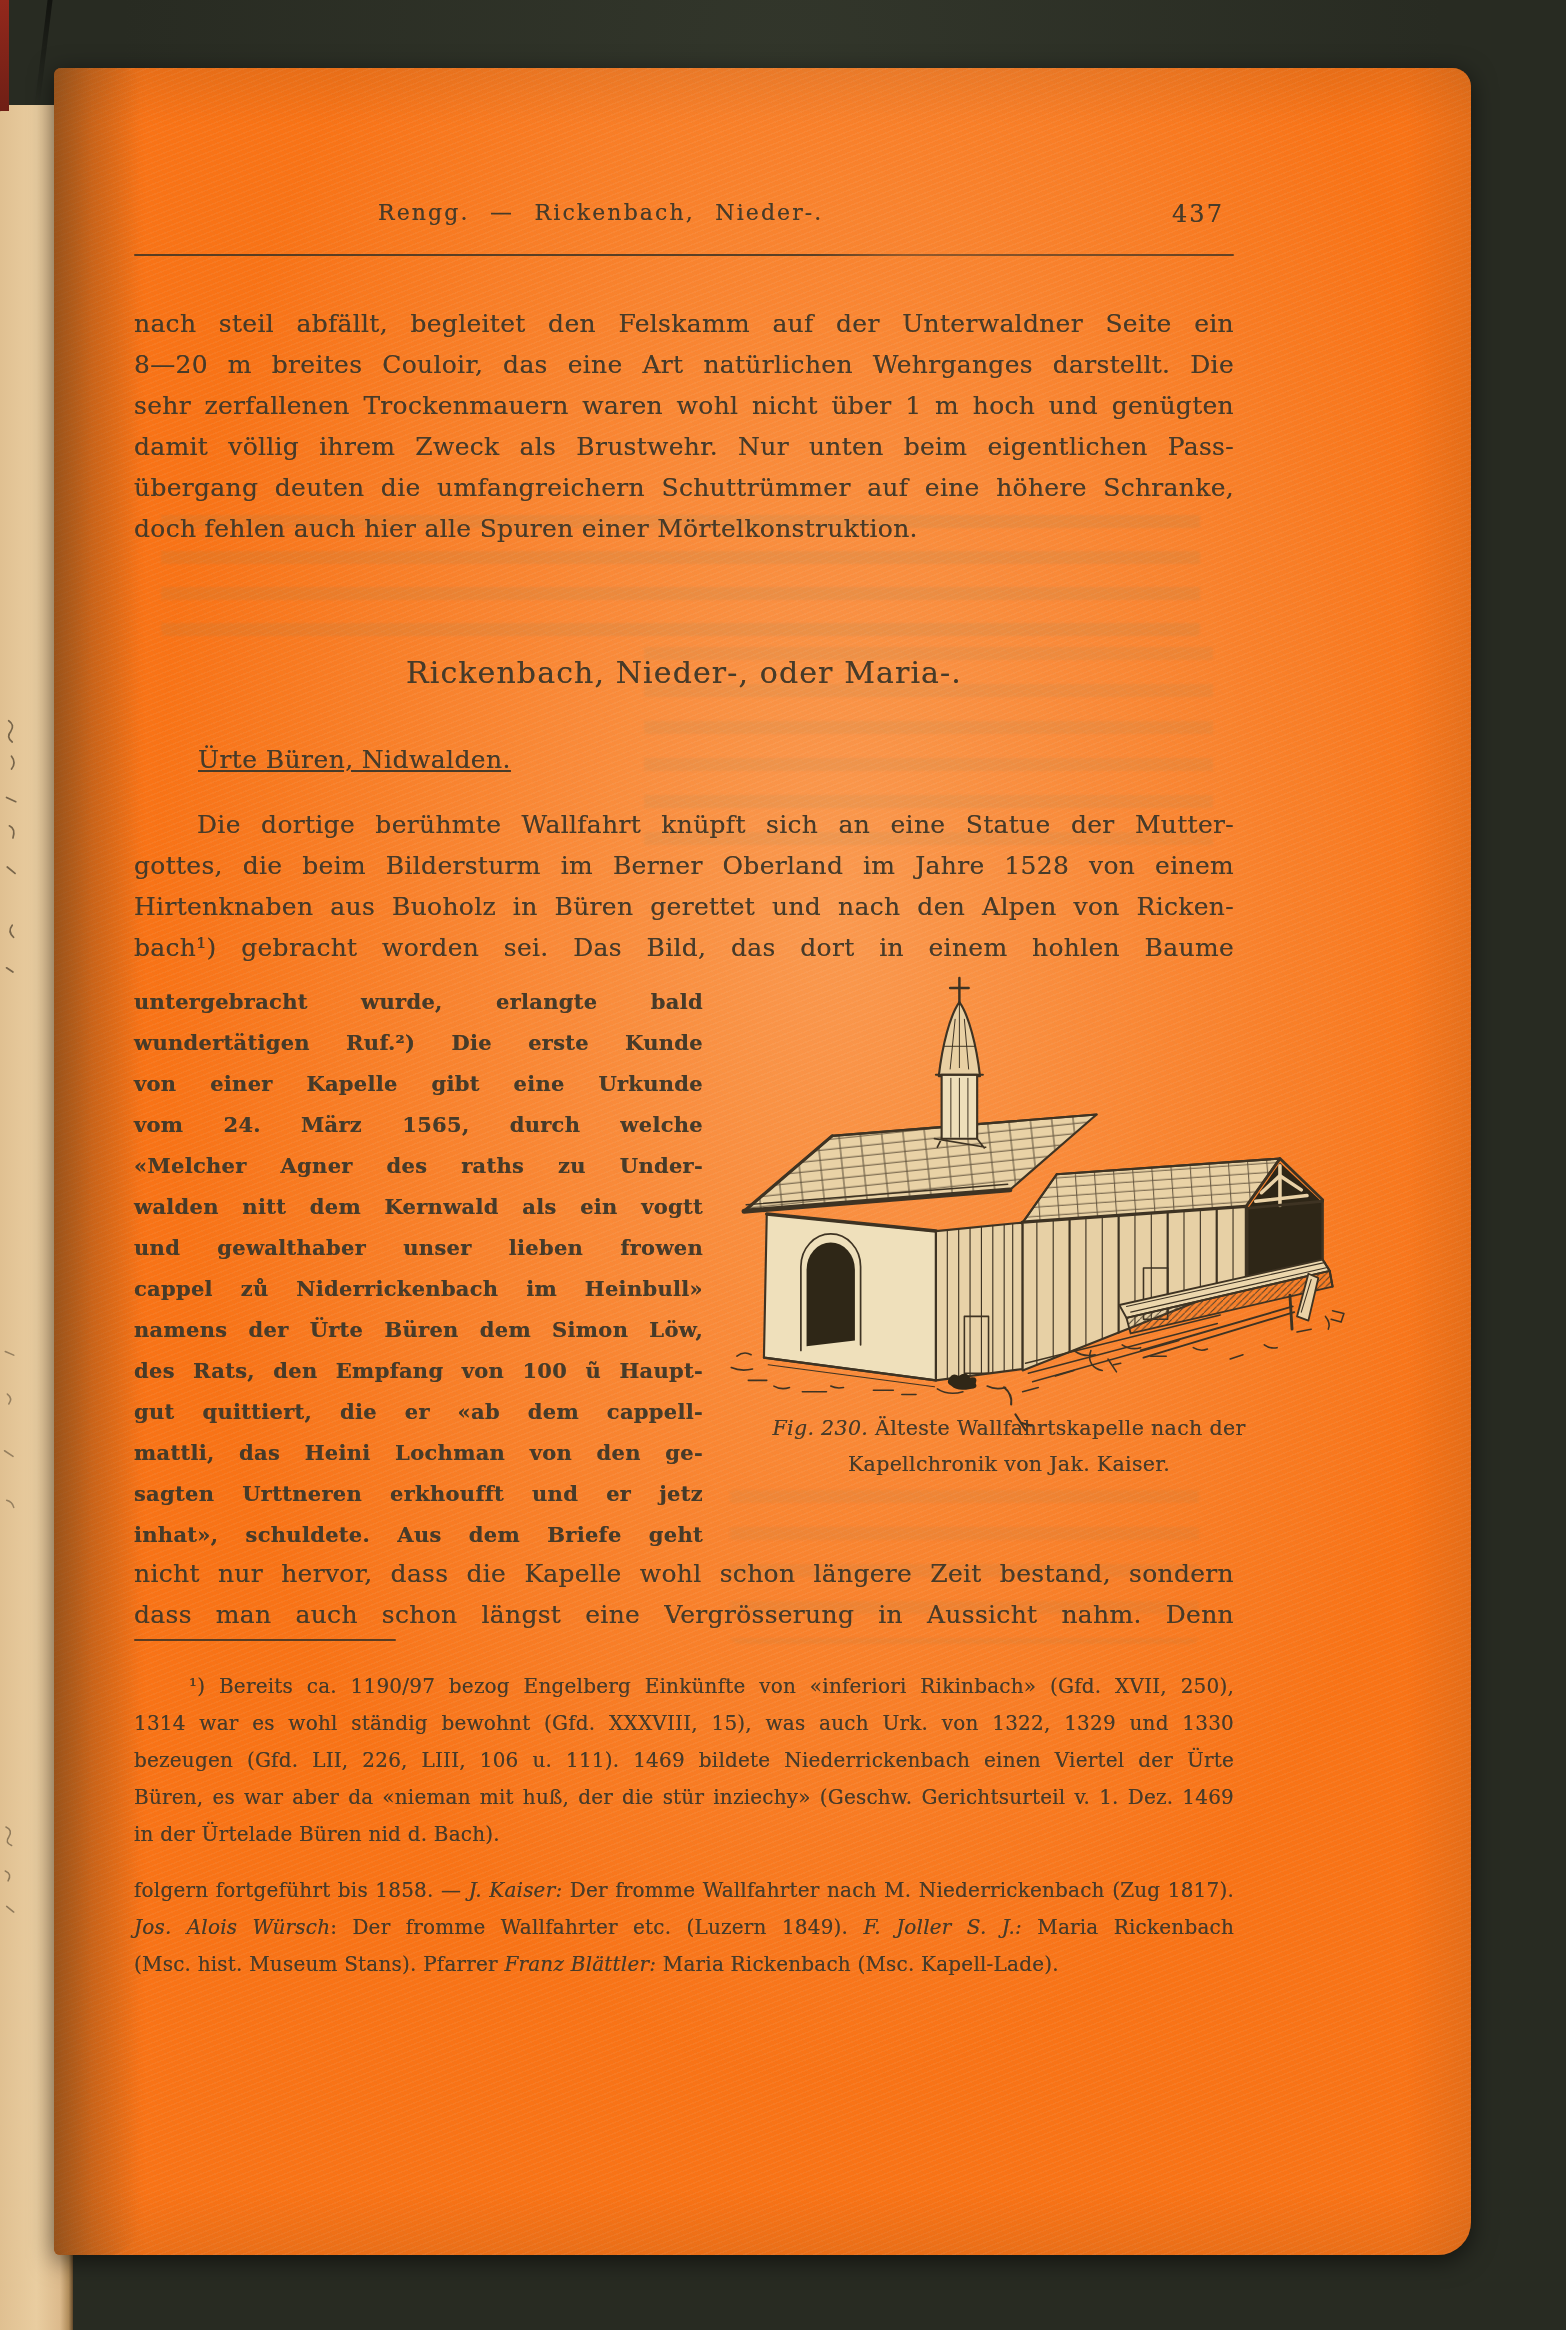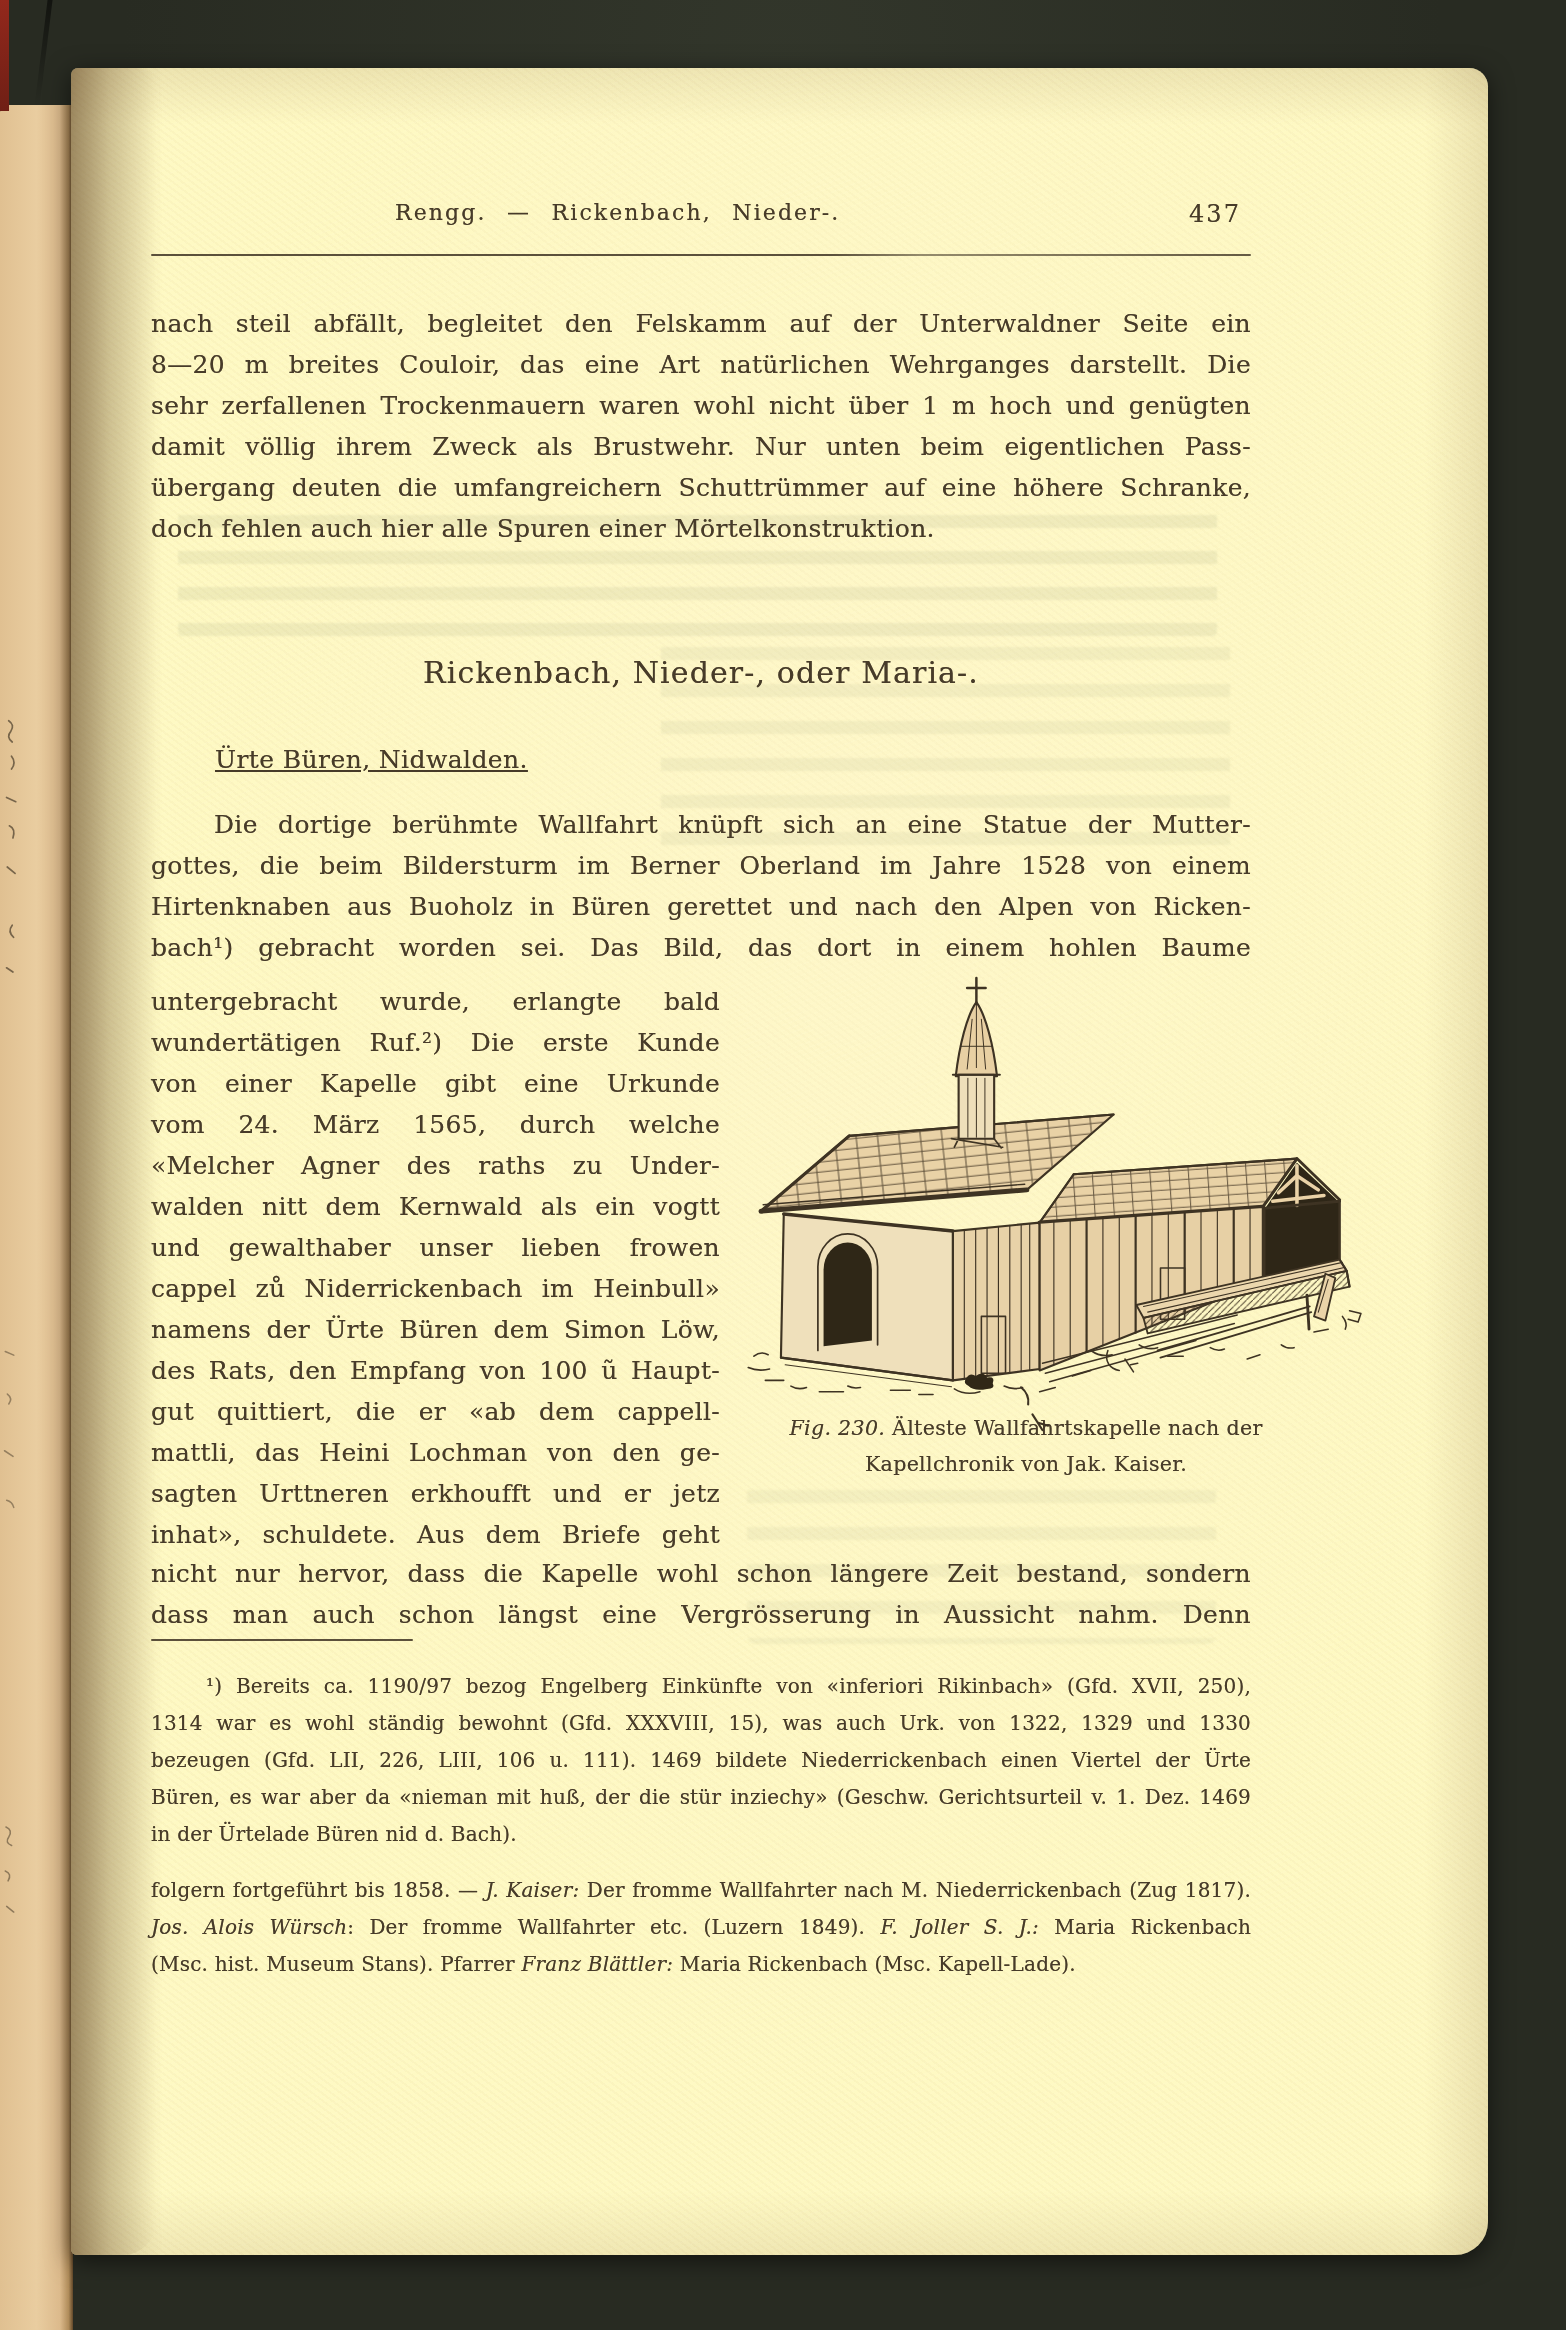--- a/index.html
+++ b/index.html
@@ -12,22 +12,22 @@
   }
   
   .red-edge{position:absolute;left:0;top:0;width:9.2px;height:111px;
     background:linear-gradient(to bottom,#93281c,#6f1f15);z-index:4;}
   .cover-fold{position:absolute;left:41px;top:0;width:5px;height:107px;
     background:linear-gradient(to bottom,rgba(0,0,0,0.55),rgba(0,0,0,0));
     transform:skewX(-7deg);z-index:2;}
   .prev-sliver{position:absolute;left:0;top:105px;width:73px;height:2225px;z-index:1;
     border-radius:7.1px 0 0 0;
     background:linear-gradient(to right,#e0c091 0%,#e9cda0 50%,#dcba8c 82%,#b08c5a 94%,#614729 100%);}
-  .page{position:absolute;left:71px;top:68px;width:1417px;height:2187px;z-index:2;
-    background:#fef9c3;
+  .page{position:absolute;left:54px;top:68px;width:1417px;height:2187px;z-index:2;
+    background:#f97316;
     border-radius:7.1px 18.5px 33px 5.7px;
     box-shadow:0 5.7px 24px rgba(0,0,0,0.55);}
   .page::before{content:"";position:absolute;inset:0;border-radius:inherit;pointer-events:none;
     background:
       radial-gradient(ellipse at 55% 38%, rgba(255,243,214,0.30), transparent 62%),
       linear-gradient(to right, rgba(112,76,38,0.30), transparent 92px),
       linear-gradient(to left, rgba(112,76,38,0.14), transparent 64px),
       linear-gradient(to bottom, rgba(112,76,38,0.12), transparent 57px),
       linear-gradient(to top, rgba(112,76,38,0.10), transparent 64px),
       repeating-linear-gradient(37deg, rgba(176,136,88,0.045) 0 2.1px, transparent 2.1px 5.7px),
@@ -38,21 +38,21 @@
   .ghost{position:absolute;filter:blur(1.1px);pointer-events:none;border-radius:8.5px;}
   .g1{left:107px;top:424px;width:1039px;height:147px;
     background:repeating-linear-gradient(to bottom, transparent 0 23px, rgba(126,139,106,0.11) 23px 36px);}
   .g2{left:590px;top:555px;width:569px;height:235px;
     background:repeating-linear-gradient(to bottom, transparent 0 24px, rgba(126,139,106,0.085) 24px 37px);}
   .g3{left:676px;top:1398px;width:469px;height:178px;
     background:repeating-linear-gradient(to bottom, transparent 0 24px, rgba(126,139,106,0.075) 24px 37px);}
   
   .ink{color:#473b29;text-shadow:0 0 0.5px rgba(71,59,41,0.65);}
   .line{height:41px;line-height:41px;font-size:25px;letter-spacing:0.3px;}
-  .nline{height:41px;line-height:41px;font-size:25px;letter-spacing:0.3px;}
+  .nline{height:41px;line-height:41px;font-size:21px;letter-spacing:0.3px;font-weight:bold;}
   .j{text-align:justify;text-align-last:justify;}
   .ind{text-indent:63px;}
   .ind-fn{text-indent:55px;}
   .fline{height:37px;line-height:37px;font-size:20px;letter-spacing:0.2px;}
   .it{font-style:italic;}
   .rh-center{position:absolute;left:324px;top:132px;font-size:22px;letter-spacing:2.1px;word-spacing:11.4px;}
   .rh-page{position:absolute;left:1118px;top:132px;font-size:24px;letter-spacing:2.1px;}
   .head-rule{position:absolute;left:80px;top:186px;width:1100px;height:2.1px;
     background:linear-gradient(to right, rgba(62,51,35,0.85) 0 62%, rgba(62,51,35,0.55) 70%, rgba(62,51,35,0.8));border-radius:1.4px;}
   #para1{position:absolute;left:80px;top:235px;width:1100px;}

